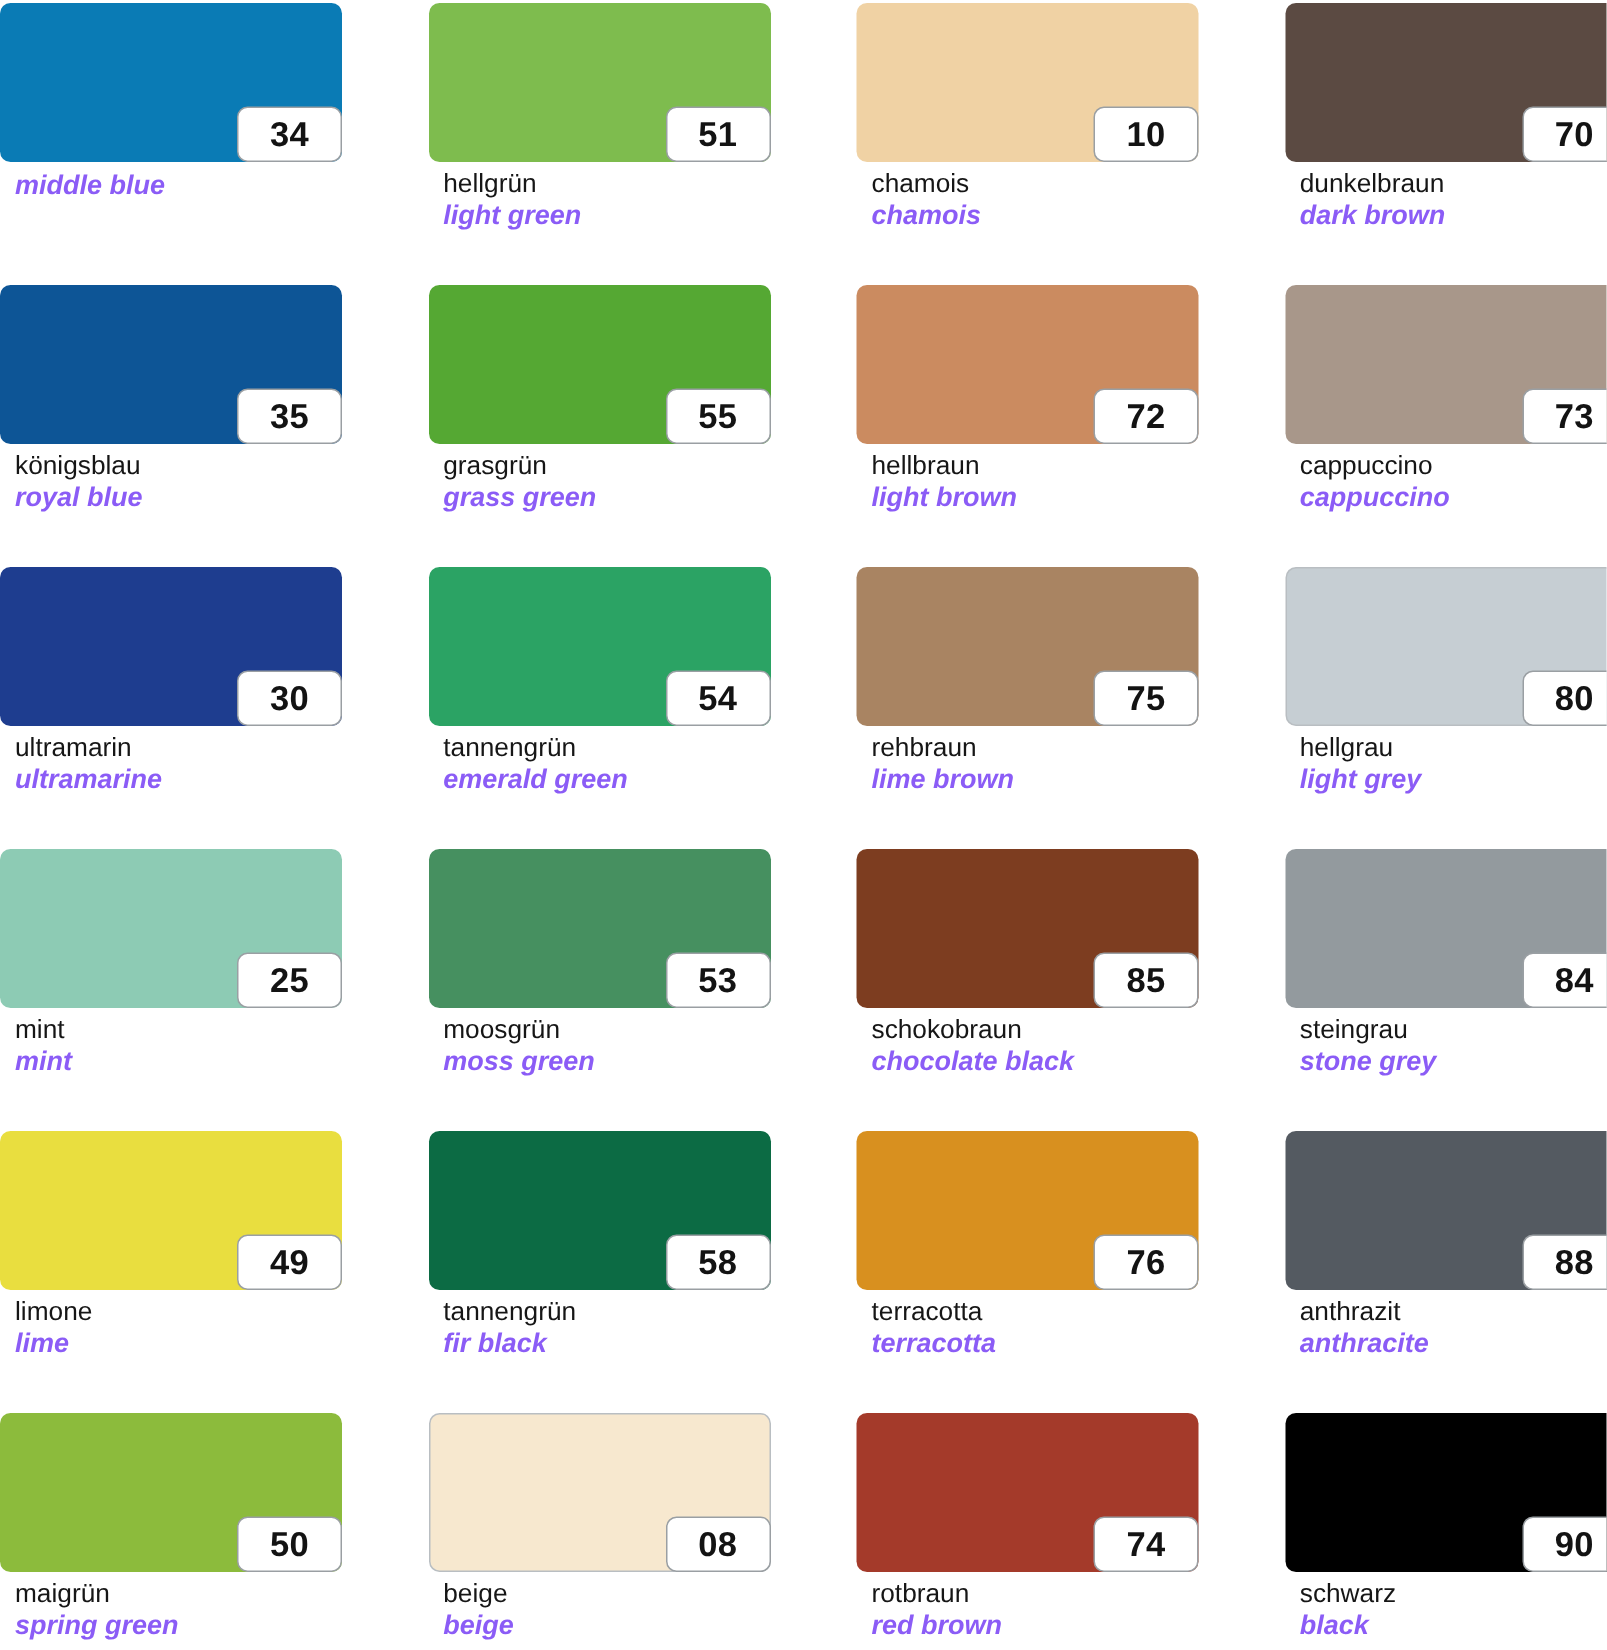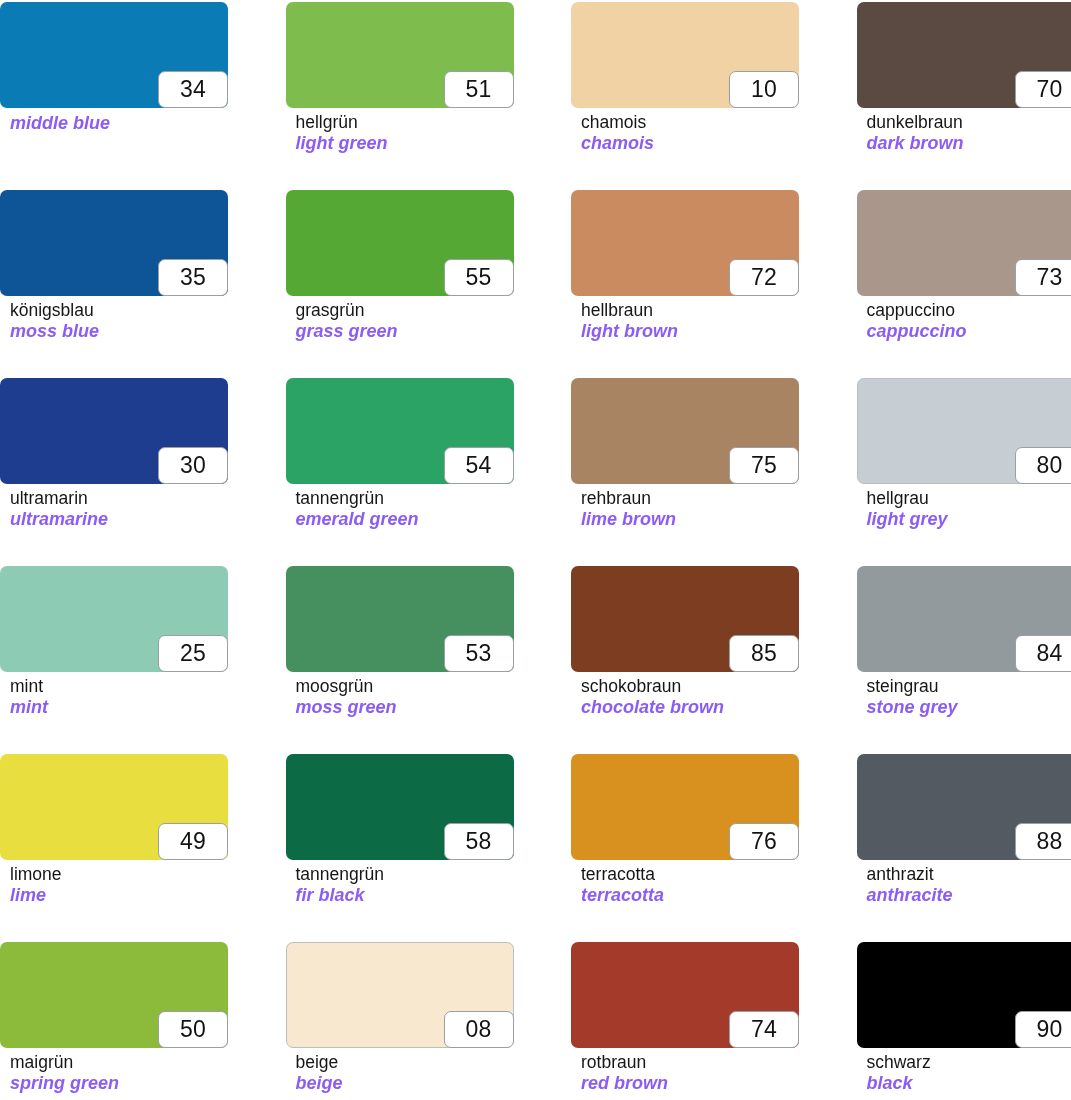--- a/index.html
+++ b/index.html
@@ -67,21 +67,21 @@
     width: 70px;
     height: 37px;
     background: #ffffff;
     border: 1.5px solid #9a9fa3;
     border-radius: 7px;
     box-sizing: border-box;
     display: flex;
     align-items: center;
     justify-content: center;
     font-size: 23px;
-    font-weight: normal;
+    font-weight: bold;
     color: #131313;
     letter-spacing: 0.2px;
     line-height: 1;
   }
 
   .labels {
     position: absolute;
     left: 10px;
     top: 110px;
     width: 265px;
@@ -154,21 +154,21 @@
           <div class="name-en">dark brown</div>
         </div>
       </div>
       <div class="cell col-1">
         <div class="swatch-wrap">
           <div class="swatch" style="background: rgb(13, 85, 150);"></div>
           <div class="badge">35</div>
         </div>
         <div class="labels">
           <div class="name-de">königsblau</div>
-          <div class="name-en">moss blue</div>
+          <div class="name-en">royal blue</div>
         </div>
       </div>
       <div class="cell col-2">
         <div class="swatch-wrap">
           <div class="swatch" style="background: rgb(85, 168, 51);"></div>
           <div class="badge">55</div>
         </div>
         <div class="labels">
           <div class="name-de">grasgrün</div>
           <div class="name-en">grass green</div>
@@ -254,21 +254,21 @@
           <div class="name-en">moss green</div>
         </div>
       </div>
       <div class="cell col-3">
         <div class="swatch-wrap">
           <div class="swatch" style="background: rgb(125, 61, 32);"></div>
           <div class="badge">85</div>
         </div>
         <div class="labels">
           <div class="name-de">schokobraun</div>
-          <div class="name-en">chocolate brown</div>
+          <div class="name-en">chocolate black</div>
         </div>
       </div>
       <div class="cell col-4">
         <div class="swatch-wrap">
           <div class="swatch" style="background: rgb(147, 154, 158);"></div>
           <div class="badge">84</div>
         </div>
         <div class="labels">
           <div class="name-de">steingrau</div>
           <div class="name-en">stone grey</div>

